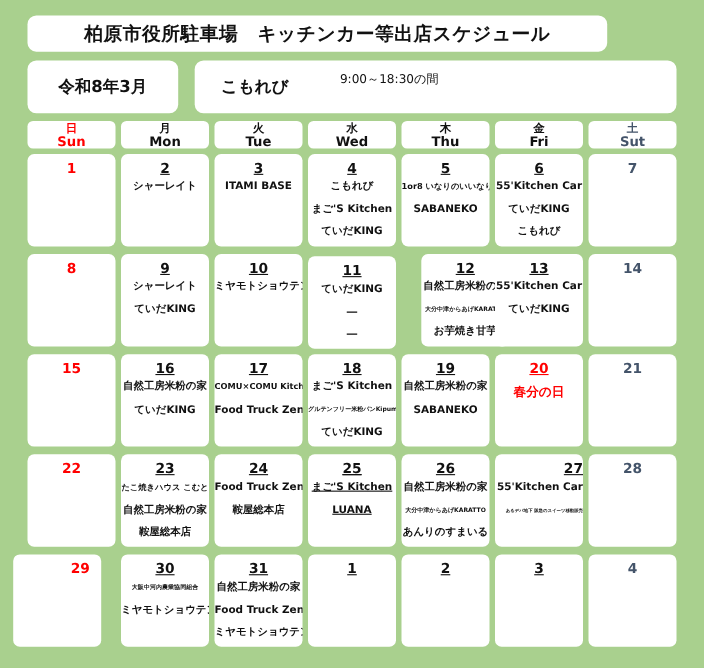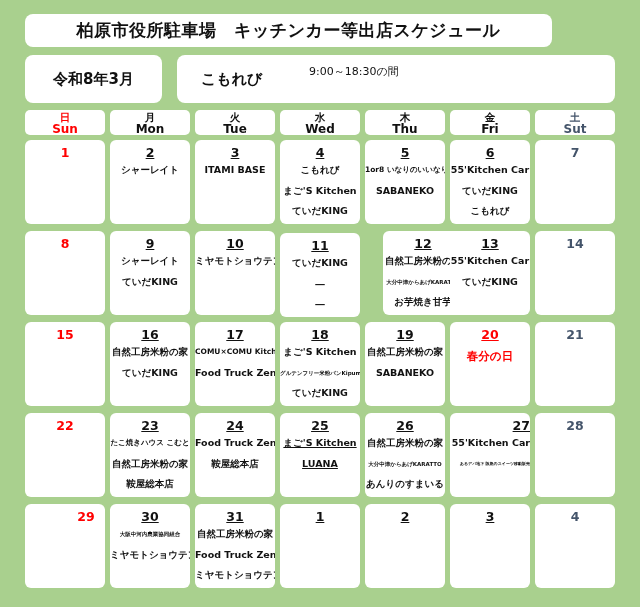--- a/index.html
+++ b/index.html
@@ -196,21 +196,21 @@
       <span class="ent f-n">あんりのすまいる</span>
     </div>
     <div class="cell" style="left: 450px; top: 413px; text-align: right;">
       <span class="num wk u">27</span>
       <span class="ent f-n">55'Kitchen Car</span>
       <span class="ent f-xxs">あるデパ地下 阪急のスイーツ移動販売</span>
     </div>
     <div class="cell" style="left: 535px; top: 413px;">
       <span class="num sat">28</span>
     </div>
-    <div class="cell" style="left: 25px; top: 504px; padding-left: 42px;">
+    <div class="cell" style="left: 12px; top: 504px; padding-left: 42px;">
       <span class="num sun">29</span>
     </div>
     <div class="cell" style="left: 110px; top: 504px;">
       <span class="num wk u">30</span>
       <span class="ent f-xs">大阪中河内農業協同組合</span>
       <span class="ent f-n">ミヤモトショウテン</span>
     </div>
     <div class="cell" style="left: 195px; top: 504px;">
       <span class="num wk u">31</span>
       <span class="ent f-n">自然工房米粉の家</span>

